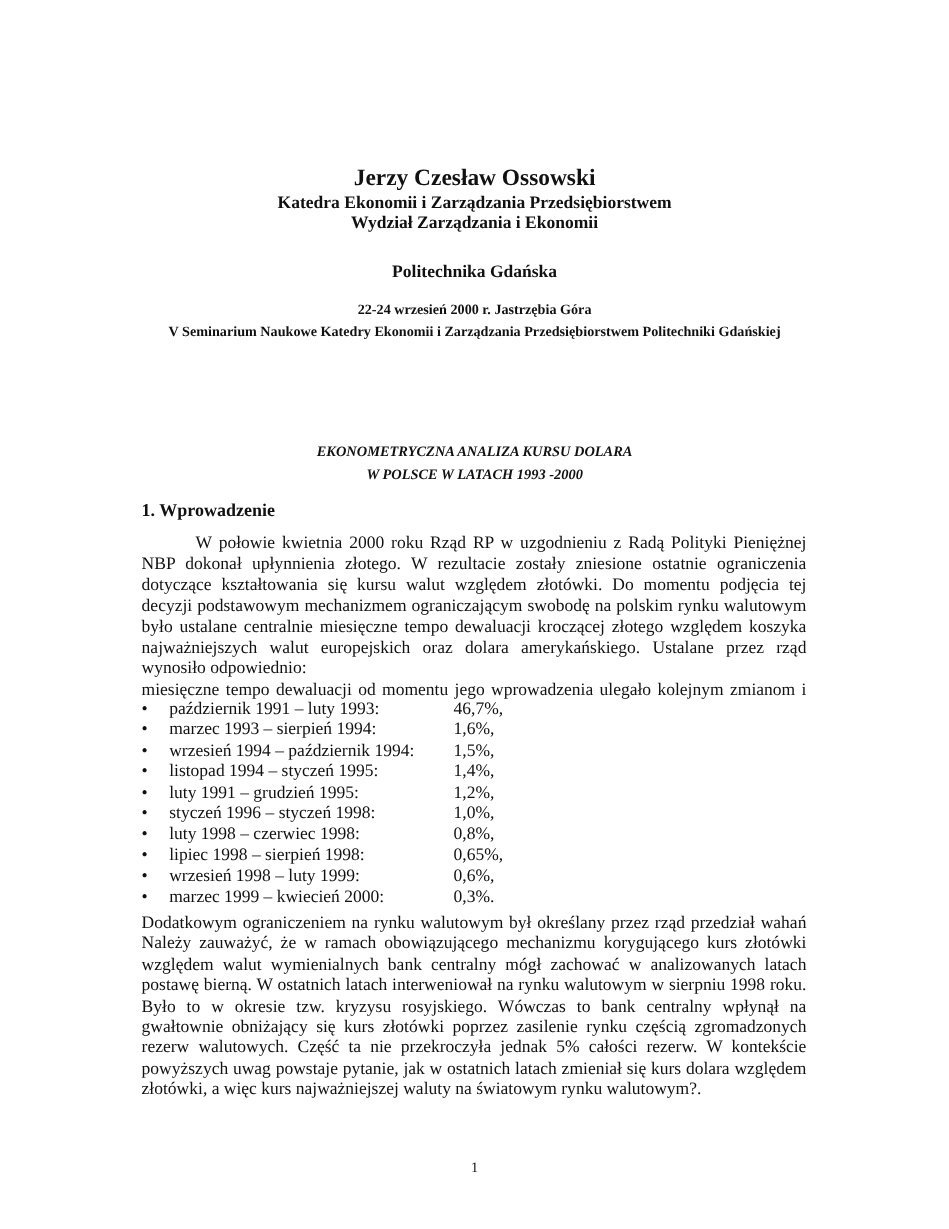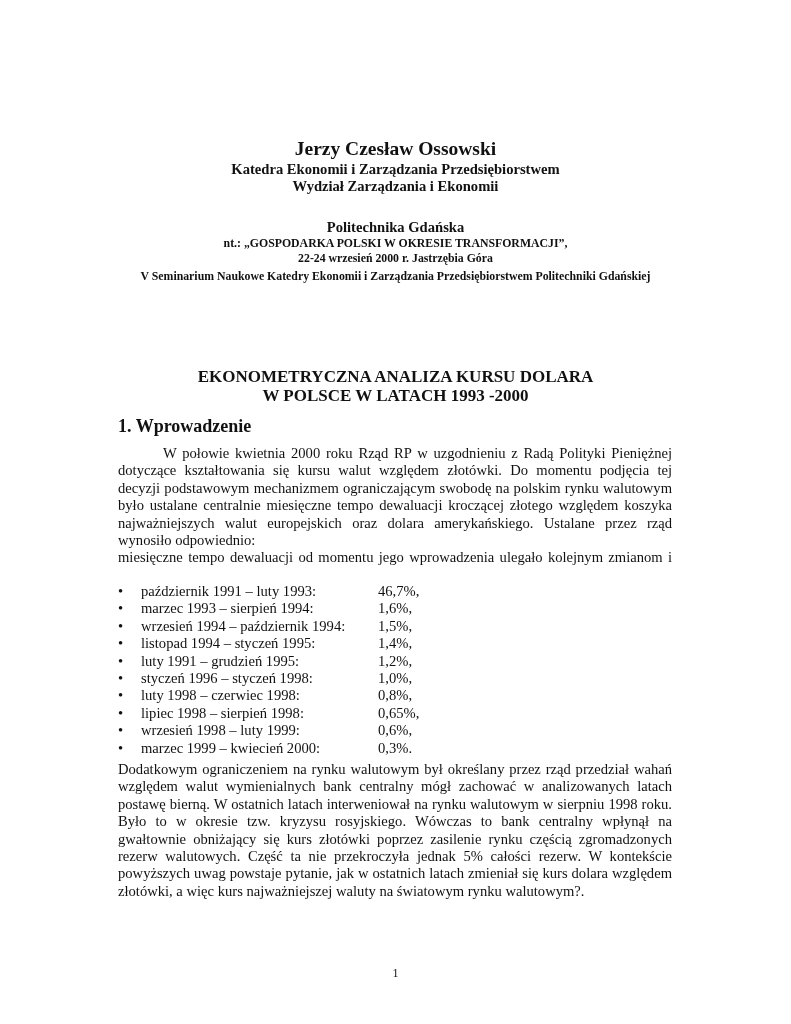--- a/index.html
+++ b/index.html
@@ -9,24 +9,24 @@
   .center { position: absolute; left: 0; width: 791px; text-align: center; white-space: nowrap; }
   .author { top: 137px; font-size: 19.5px; font-weight: bold; line-height: 24px; }
   .aff { font-size: 14.6px; font-weight: bold; line-height: 18px; }
   .aff1 { top: 160px; }
   .aff2 { top: 177px; }
   .aff3 { top: 194px; margin-top: 24px; }
   .sem { font-size: 11.8px; font-weight: bold; line-height: 15px; }
   .sem1 { top: 221px; margin-top: 48px; }
   .sem2 { top: 236px; }
   .sem3 { top: 251px; }
-  .title { font-size: 17px; font-weight: bold; line-height: 19px; }
+  .title { font-size: 12px; font-weight: bold; line-height: 19px; font-style: italic; }
   .title1 { top: 367px; }
   .title2 { top: 386px; }
-  .section { position: absolute; left: 118px; top: 417px; font-size: 18px; font-weight: bold; line-height: 18px; }
+  .section { position: absolute; left: 118px; top: 417px; font-size: 15px; font-weight: bold; line-height: 18px; }
   .para { position: absolute; left: 118px; width: 554px; font-size: 14.6px; line-height: 17.4px; text-align: justify; }
   .para .line { display: block; text-align: justify; text-align-last: justify; white-space: nowrap; height: 17.4px; }
   .para .line.last { text-align-last: left; }
   .para1 { top: 445px; }
   .indent { padding-left: 45px; }
   .bullets { position: absolute; left: 118px; top: 583px; font-size: 14.6px; line-height: 17.4px; }
   .bullet-row { position: relative; height: 17.4px; width: 480px; }
   .bullet-dot { position: absolute; left: 0; top: 0; width: 14px; }
   .bullet-period { position: absolute; left: 23px; top: 0; white-space: nowrap; }
   .bullet-value { position: absolute; left: 260px; top: 0; white-space: nowrap; }
@@ -37,30 +37,30 @@
 <body>
 
 <div class="page">
 
   <div class="center author">Jerzy Czesław Ossowski</div>
   <div class="center aff aff1">Katedra Ekonomii i Zarządzania Przedsiębiorstwem</div>
   <div class="center aff aff2">Wydział Zarządzania i Ekonomii</div>
   <div class="center aff aff3">Politechnika Gdańska</div>
 
   <div class="center sem sem1">V Seminarium Naukowe Katedry Ekonomii i Zarządzania Przedsiębiorstwem Politechniki Gdańskiej</div>
-  <div class="center sem sem2">nt.: „GOSPODARKA POLSKI W OKRESIE TRANSFORMACJI”,</div>
   <div class="center sem sem3">22-24 wrzesień 2000 r. Jastrzębia Góra</div>
 
   <div class="center title title1">EKONOMETRYCZNA ANALIZA KURSU DOLARA</div>
   <div class="center title title2">W POLSCE W LATACH 1993 -2000</div>
 
   <div class="section">1. Wprowadzenie</div>
 
   <div class="para para1">
     <span class="line indent">W połowie kwietnia 2000 roku Rząd RP w uzgodnieniu z Radą Polityki Pieniężnej</span>
+    <span class="line">NBP dokonał upłynnienia złotego. W rezultacie zostały zniesione ostatnie ograniczenia</span>
     <span class="line">dotyczące kształtowania się kursu walut względem złotówki. Do momentu podjęcia tej</span>
     <span class="line">decyzji podstawowym mechanizmem ograniczającym swobodę na polskim rynku walutowym</span>
     <span class="line">było ustalane centralnie miesięczne tempo dewaluacji kroczącej złotego względem koszyka</span>
     <span class="line">najważniejszych walut europejskich oraz dolara amerykańskiego. Ustalane przez rząd</span>
     <span class="line last">wynosiło odpowiednio:</span>
     <span class="line">miesięczne tempo dewaluacji od momentu jego wprowadzenia ulegało kolejnym zmianom i</span>
   </div>
 
   <div class="bullets">
     <div class="bullet-row">
@@ -110,20 +110,21 @@
     </div>
     <div class="bullet-row">
       <span class="bullet-dot">•</span>
       <span class="bullet-period">marzec 1999 – kwiecień 2000:</span>
       <span class="bullet-value">0,3%.</span>
     </div>
   </div>
 
   <div class="para para2">
     <span class="line">Dodatkowym ograniczeniem na rynku walutowym był określany przez rząd przedział wahań</span>
+    <span class="line">Należy zauważyć, że w ramach obowiązującego mechanizmu korygującego kurs złotówki</span>
     <span class="line">względem walut wymienialnych bank centralny mógł zachować w analizowanych latach</span>
     <span class="line">postawę bierną. W ostatnich latach interweniował na rynku walutowym w sierpniu 1998 roku.</span>
     <span class="line">Było to w okresie tzw. kryzysu rosyjskiego. Wówczas to bank centralny wpłynął na</span>
     <span class="line">gwałtownie obniżający się kurs złotówki poprzez zasilenie rynku częścią zgromadzonych</span>
     <span class="line">rezerw walutowych. Część ta nie przekroczyła jednak 5% całości rezerw. W kontekście</span>
     <span class="line">powyższych uwag powstaje pytanie, jak w ostatnich latach zmieniał się kurs dolara względem</span>
     <span class="line last">złotówki, a więc kurs najważniejszej waluty na światowym rynku walutowym?.</span>
   </div>
 
   <div class="pagenum">1</div>

